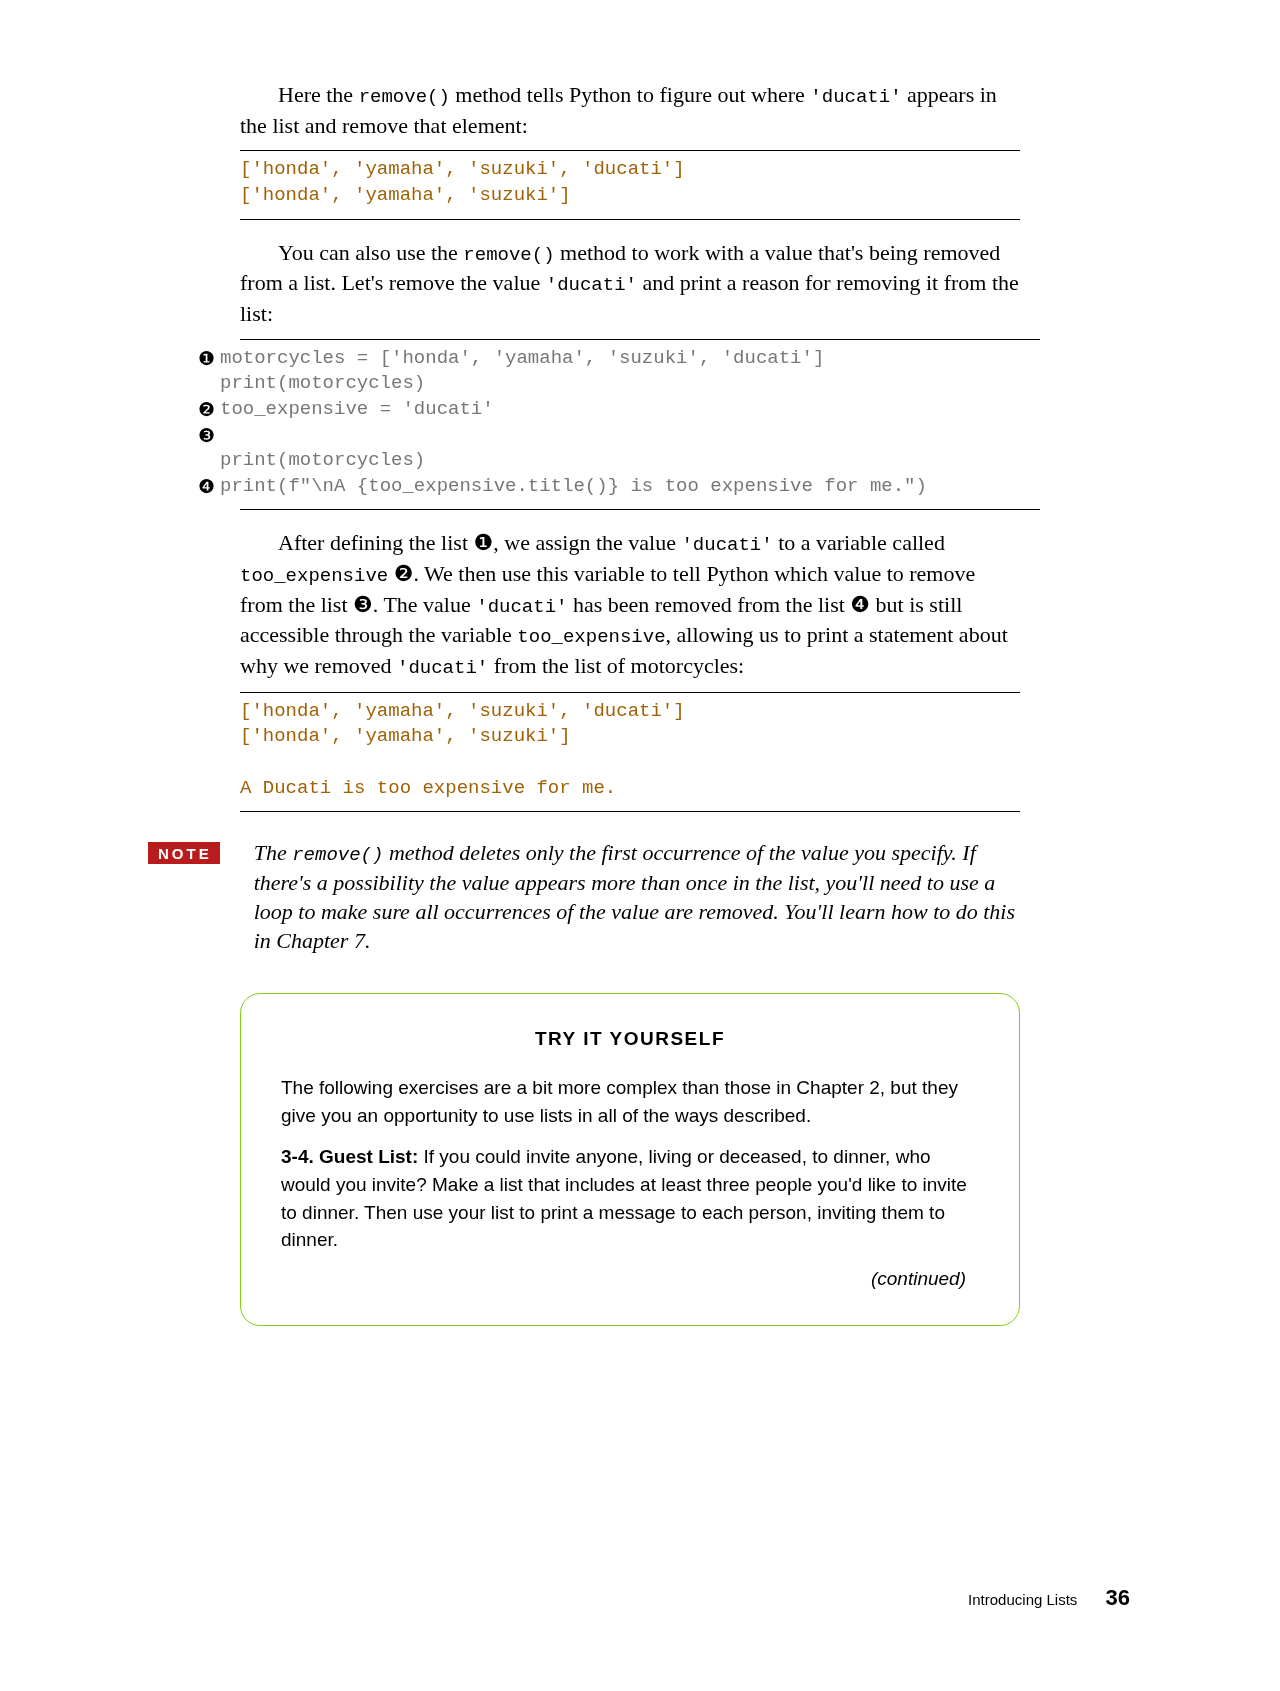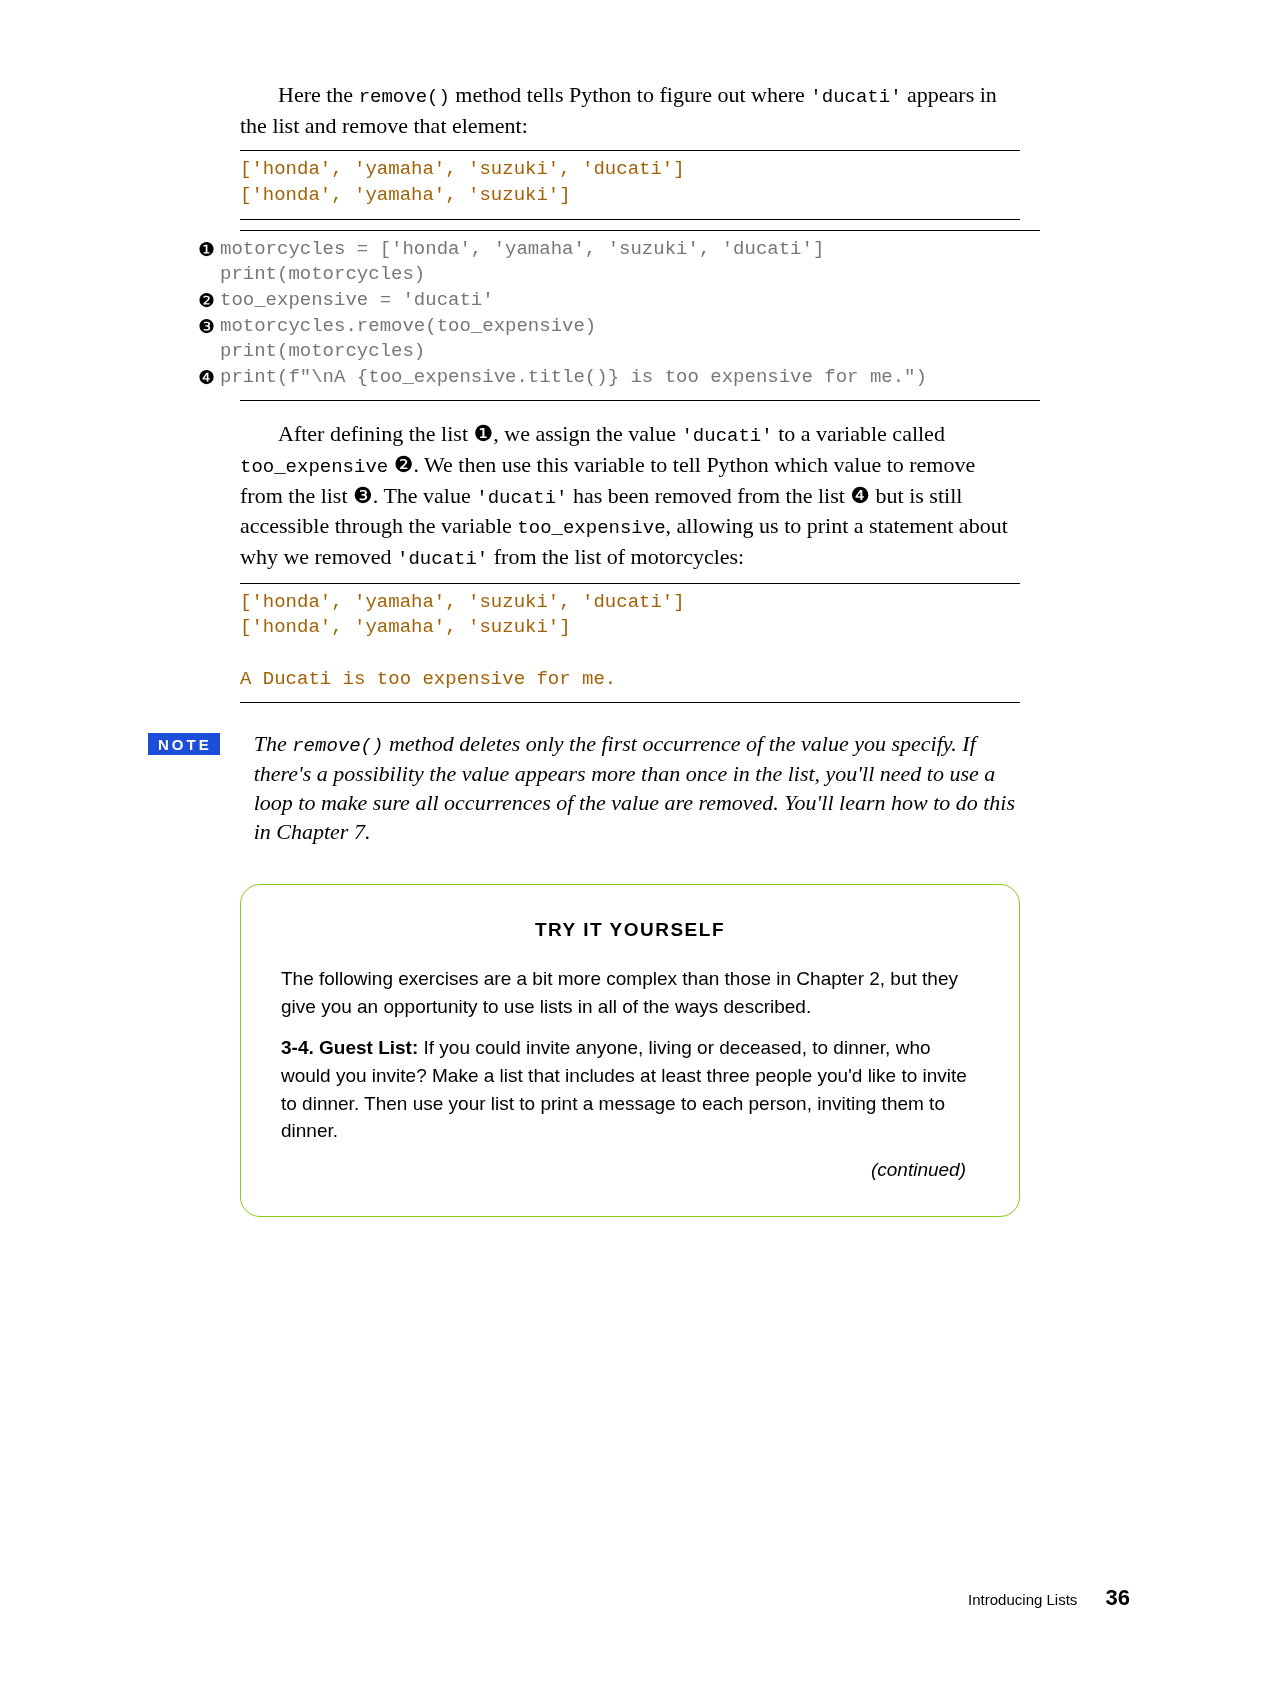--- a/index.html
+++ b/index.html
@@ -74,21 +74,21 @@
   .circ {
     font-family: serif;
     color: #000;
   }
   .note-row {
     display: flex;
     margin-top: 26px;
     align-items: flex-start;
   }
   .note-label {
-    background: #1d4ed8;
+    background: #b91c1c;
     color: #fff;
     font-family: "Helvetica Neue", Arial, sans-serif;
     font-weight: bold;
     font-size: 15px;
     letter-spacing: 3px;
     padding: 3px 8px 2px 10px;
     margin-top: 4px;
     flex: 0 0 auto;
     text-align: center;
     margin-left: 8px;
@@ -155,20 +155,23 @@
 
     <p class="body-text first-indent">
       <span>Here the </span><span class="code-inline">remove()</span><span> method tells Python to figure out where </span><span class="code-inline">'ducati'</span><span> appears in the list and remove that element:</span>
     </p>
 
     <hr class="hr">
     <pre class="code-block"><span>['honda', 'yamaha', 'suzuki', 'ducati']</span>
 <span>['honda', 'yamaha', 'suzuki']</span></pre>
     <hr class="hr">
 
+    <p class="body-text first-indent" style="margin-top:18px">
+      <span>You can also use the </span><span class="code-inline">remove()</span><span> method to work with a value that's being removed from a list. Let's remove the value </span><span class="code-inline">'ducati'</span><span> and print a reason for removing it from the list:</span>
+    </p>
   </div>
 
   <div class="ann-block">
     <hr class="hr" style="margin-left:20px;width:800px">
     <div class="ann-line">
         <span class="ann-marker">❶</span>
         <span class="ann-code">motorcycles = ['honda', 'yamaha', 'suzuki', 'ducati']</span>
       </div>
     <div class="ann-line">
         <span class="ann-marker"></span>
@@ -177,21 +180,20 @@
     <div class="ann-line">
         <span class="ann-marker"></span>
         <span class="ann-code"></span>
       </div>
     <div class="ann-line">
         <span class="ann-marker">❷</span>
         <span class="ann-code">too_expensive = 'ducati'</span>
       </div>
     <div class="ann-line">
         <span class="ann-marker">❸</span>
-        <span class="ann-code">motorcycles.remove(too_expensive)</span>
       </div>
     <div class="ann-line">
         <span class="ann-marker"></span>
         <span class="ann-code">print(motorcycles)</span>
       </div>
     <div class="ann-line">
         <span class="ann-marker">❹</span>
         <span class="ann-code">print(f"\nA {too_expensive.title()} is too expensive for me.")</span>
       </div>
     <hr class="hr" style="margin-left:20px;width:800px">

